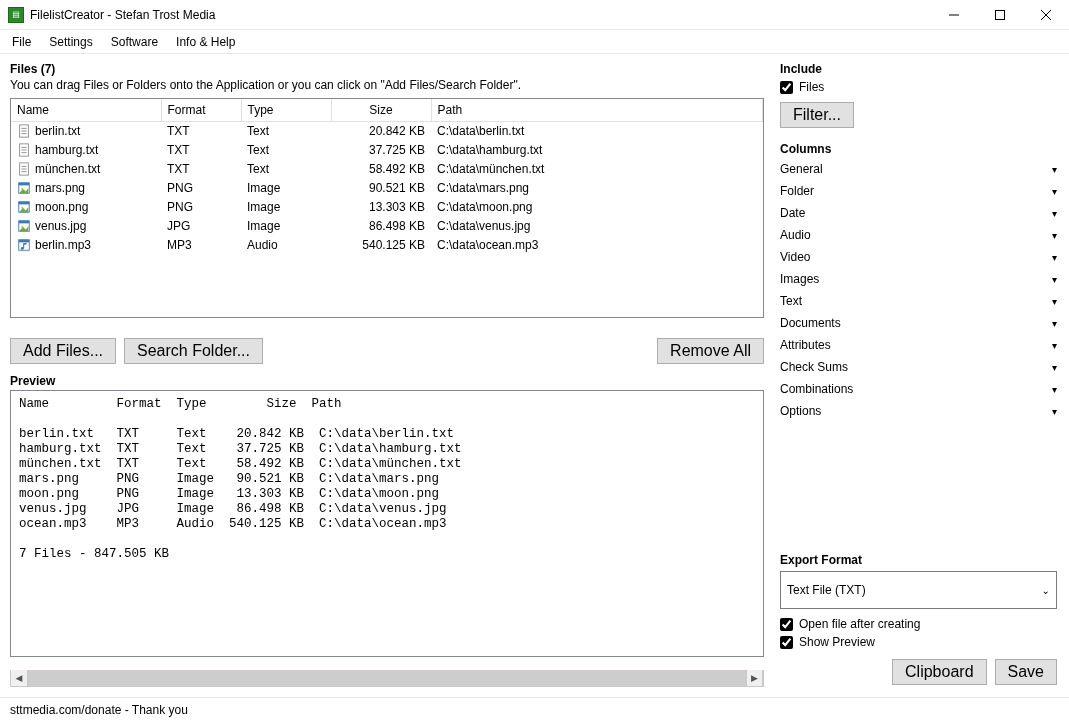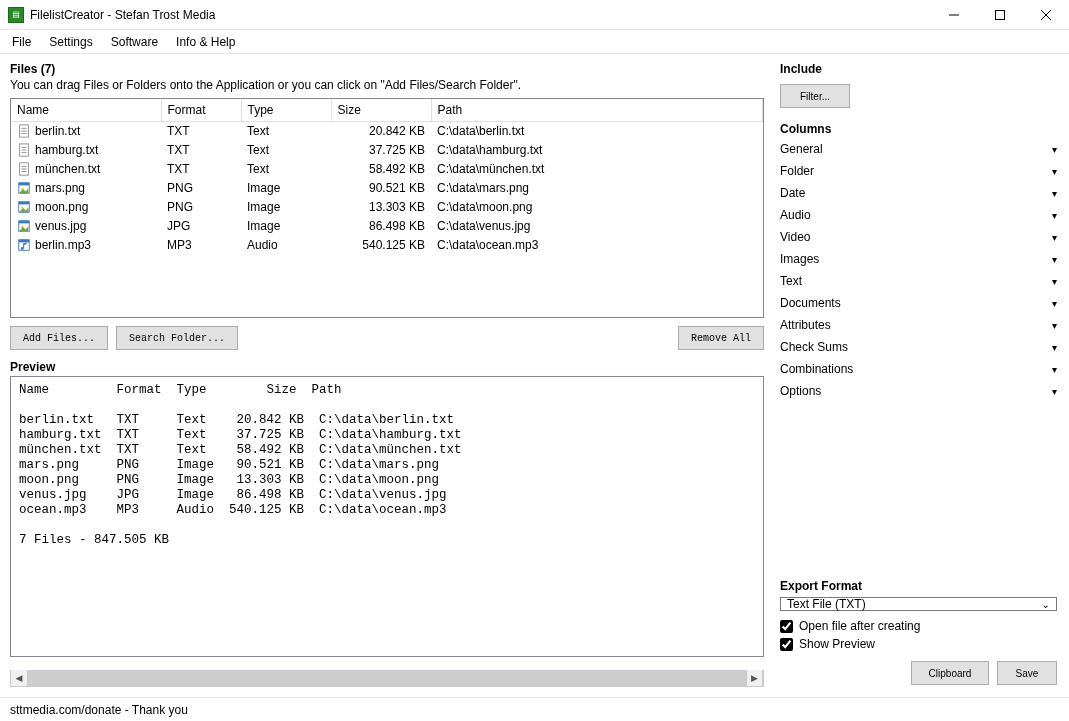--- a/index.html
+++ b/index.html
@@ -83,49 +83,48 @@
     text-align: left;
     font-weight: normal;
     padding: 2px 6px;
     background: #fff;
     border-right: 1px solid #e0e0e0;
     border-bottom: 1px solid #e0e0e0;
     height: 22px;
     position: sticky;
     top: 0;
   }
-  table.file-table th.right { text-align: left; }
+  table.file-table th.right { text-align: center; }
   table.file-table td {
     padding: 1px 6px;
     height: 19px;
     white-space: nowrap;
     overflow: hidden;
   }
   table.file-table td.right { text-align: right; }
   .fname-cell { display: flex; align-items: flex-end; gap: 4px; }
   .file-icon {
     width: 14px; height: 14px;
     display: inline-flex; align-items: center; justify-content: center;
     flex-shrink: 0;
   }
   .file-icon svg { width: 14px; height: 14px; }
 
   .button-row {
     display: flex;
     gap: 8px;
-    margin-top: 8px;
+    margin-top: 20px;
     margin-bottom: 10px;
-    font-family: Liberation Mono, monospace;
   }
   .btn {
     border: 1px solid #adadad;
     background: #e1e1e1;
     padding: 3px 12px;
     font-family: inherit;
-    font-size: 10px;
+    font-size: 16px;
     min-height: 24px;
   }
   .spacer { flex: 1; }
 
   .preview-box {
     border: 1px solid #828790;
     flex: 1;
     overflow: auto;
     background: #fff;
     padding: 6px 8px;
@@ -165,21 +164,21 @@
   .expander-row {
     display: flex; align-items: center; justify-content: space-between;
     padding: 4px 0;
     cursor: default;
   }
   .expander-row .chev { font-size: 10px; color: #000; }
   .export-label { font-weight: bold; margin-top: auto; padding-top: 10px; }
   .select-wrap {
     border: 1px solid #7a7a7a;
     background: #fff;
-    height: 14px;
+    height: 38px;
     display: flex; align-items: center;
     padding: 0 6px;
     margin: 4px 0 6px 0;
     justify-content: space-between;
   }
   .select-wrap .chev { font-size: 10px; color: #000; }
   .right-btn-row { display: flex; justify-content: flex-end; gap: 8px; margin: 8px 0 12px 0; }
 
   .statusbar {
     border-top: 1px solid #e8e8e8;
@@ -409,20 +408,24 @@
       <div class="sb-btn">◀</div>
       <div class="sb-track">
           <div class="sb-thumb"></div>
         </div>
       <div class="sb-btn">▶</div>
     </div>
   </div>
 
   <div class="right-panel">
     <div class="section-title">Include</div>
+    <label class="check-row">
+      <input type="checkbox" checked="" style="">
+      <span>Files</span>
+    </label>
     <div class="small-btn-row">
       <button class="btn" style="min-width:70px">Filter...</button>
     </div>
 
     <div class="section-title">Columns</div>
     <div id="expander-list">
         <div class="expander-row">
           <span>General</span>
           <span class="chev">▾</span>
         </div>

